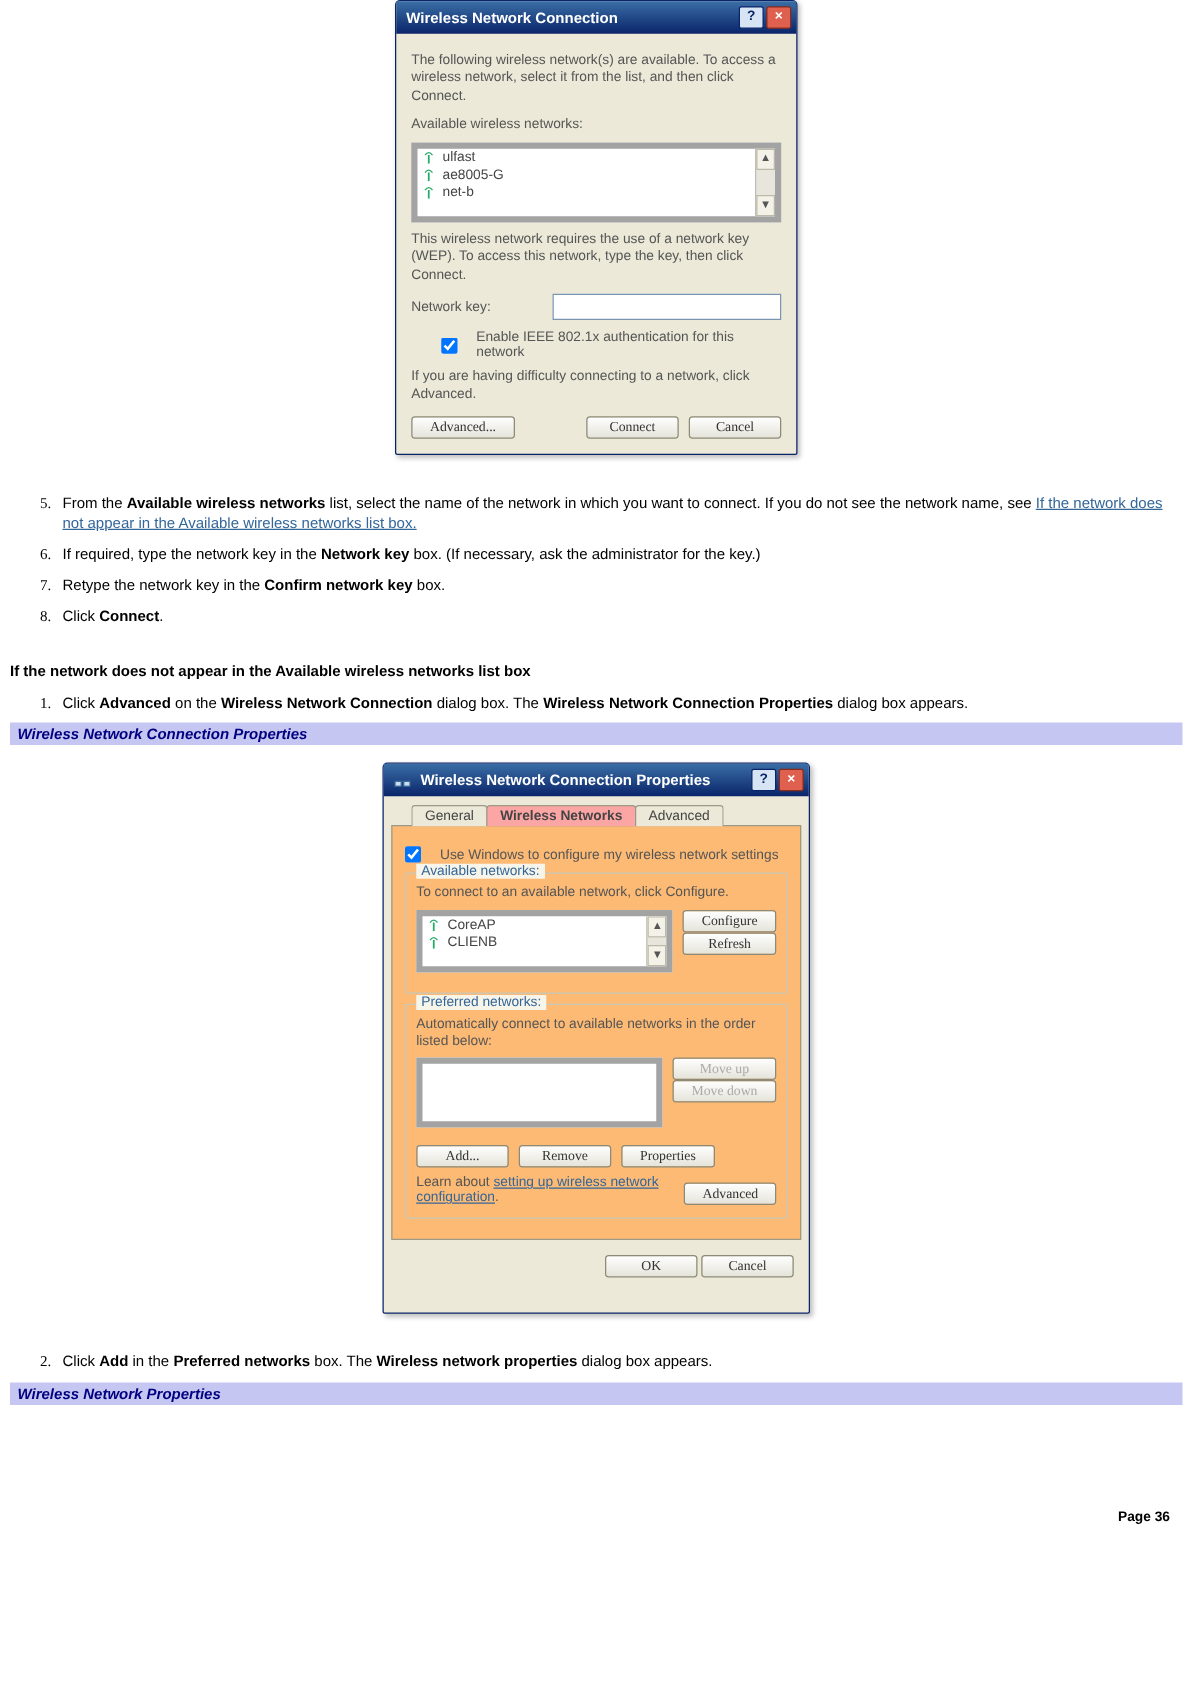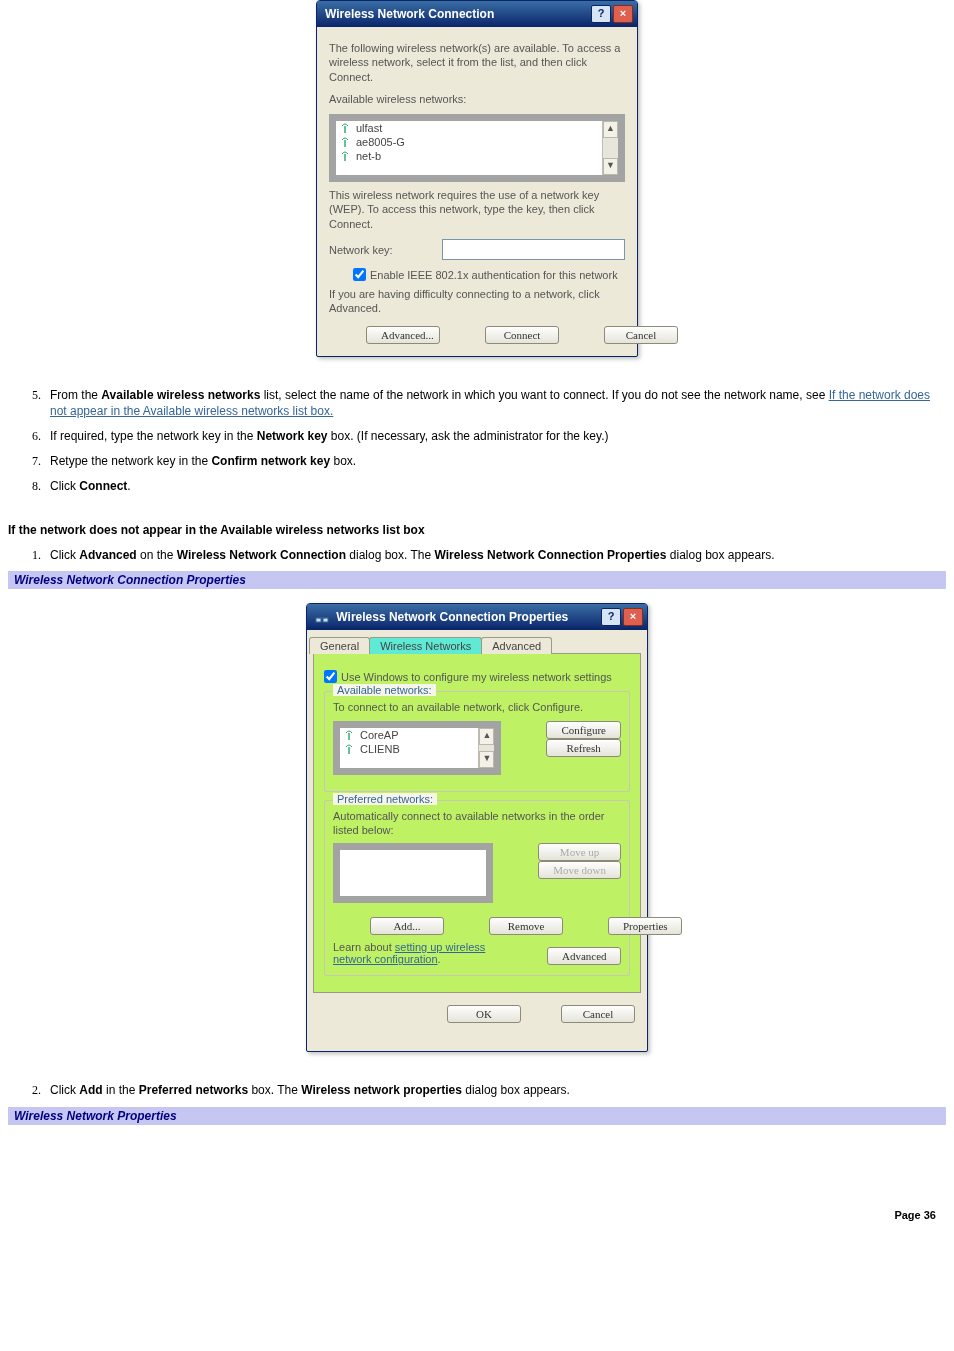--- a/index.html
+++ b/index.html
@@ -92,65 +92,64 @@
     font-size: 11px;
     text-align: center;
     line-height: 14px;
     border-radius: 2px;
   }
   .tbtn.close { background: #e06050; color:#fff; border-color:#8a2a1a;}
   .dlg-body { padding: 10px 12px 12px 12px; }
   .dlg p { margin: 4px 0 8px 0; line-height: 1.3; color:#555;}
   .listbox {
     background: #fff;
-    border: 7px solid #a3a3a3;
+    border: 5px solid #a3a3a3;
     height: 54px;
     overflow: hidden;
     position: relative;
     margin-bottom: 6px;
   }
   .listbox .scroll {
     position:absolute; right:0; top:0; bottom:0; width:15px;
     background:#e8e6dc; border-left:1px solid #c0beb4;
     display:flex; flex-direction:column; justify-content:space-between;
   }
   .scrollbtn{height:15px;background:#f4f2e8;border:1px solid #bdb9a9;font-size:9px;text-align:center;line-height:12px;color:#555;}
   .netitem{padding:1px 4px;display:flex;align-items:center;gap:6px;color:#444;}
   .ant{width:10px;height:10px;display:inline-block;}
   .ant svg{width:10px;height:10px;}
   .lblrow{display:flex;align-items:center;margin:4px 0;}
   .lblrow label{width:120px;color:#555;}
   .lblrow.disabled label{color:#aaa;}
   input.txt{flex:1;border:1px solid #7a95b0;height:17px;background:#fff;}
   input.txt[disabled]{background:#f0efe8;}
-  .chkrow{margin:8px 0 6px 24px;display:flex;align-items:center;gap:4px;color:#555;}
+  .chkrow{margin:8px 0 6px 24px;display:flex;align-items:center;gap:15px;color:#555;}
   .chkrow input{margin:0;}
   .btnrow{display:flex;gap:8px;margin-top:10px;}
   .btnrow.spread{justify-content:space-between;}
   button.xp{
     font-family:Tahoma; font-size:11px;
     background:linear-gradient(#fefefe,#e5e4da);
     border:1px solid #8d8a78; border-radius:3px;
     padding:2px 14px; color:#333;
     min-width:74px;
-    margin-left:37px;
   }
   button.xp:disabled{color:#aaa;}
   
-  .tabs{display:flex;margin:6px 6px 0 2px;}
+  .tabs{display:flex;margin:6px 6px 0 22px;}
   .tab{
     border:1px solid #9c9a87;border-bottom:none;
     padding:2px 10px;font-size:11px;background:#ece9d8;
     margin-right:-1px;color:#444;border-radius:3px 3px 0 0;
     position:relative;top:1px;
   }
-  .tab.active{background:#5eead4;font-weight:normal;z-index:2;}
+  .tab.active{background:#fca5a5;font-weight:bold;z-index:2;}
   .tabpanel{
     border:1px solid #9c9a87;margin:0 6px 6px 6px;padding:8px 10px;
-    background:#bef264;
+    background:#fdba74;
   }
   .group{border:1px solid #c9c7b7;border-radius:2px;padding:8px 8px 10px 8px;margin:8px 0;position:relative;}
   .group .gtitle{position:absolute;top:-8px;left:8px;background:#f7f5ea;padding:0 4px;color:#336699;font-size:11px;}
   .group .ginstr{font-size:11px;color:#555;margin:0 0 6px 0;}
   .sidebtns{display:flex;flex-direction:column;gap:0;}
   .flexrow{display:flex;gap:8px;align-items:stretch;}
   .flexrow .listbox{flex:1;height:40px;}
   .flexrow .listbox.tall{height:46px;}
   .linkline{color:#555;font-size:11px;margin-top:6px;display:flex;justify-content:space-between;align-items:flex-end;}
   .linkline a{color:#336699;text-decoration:underline;}

